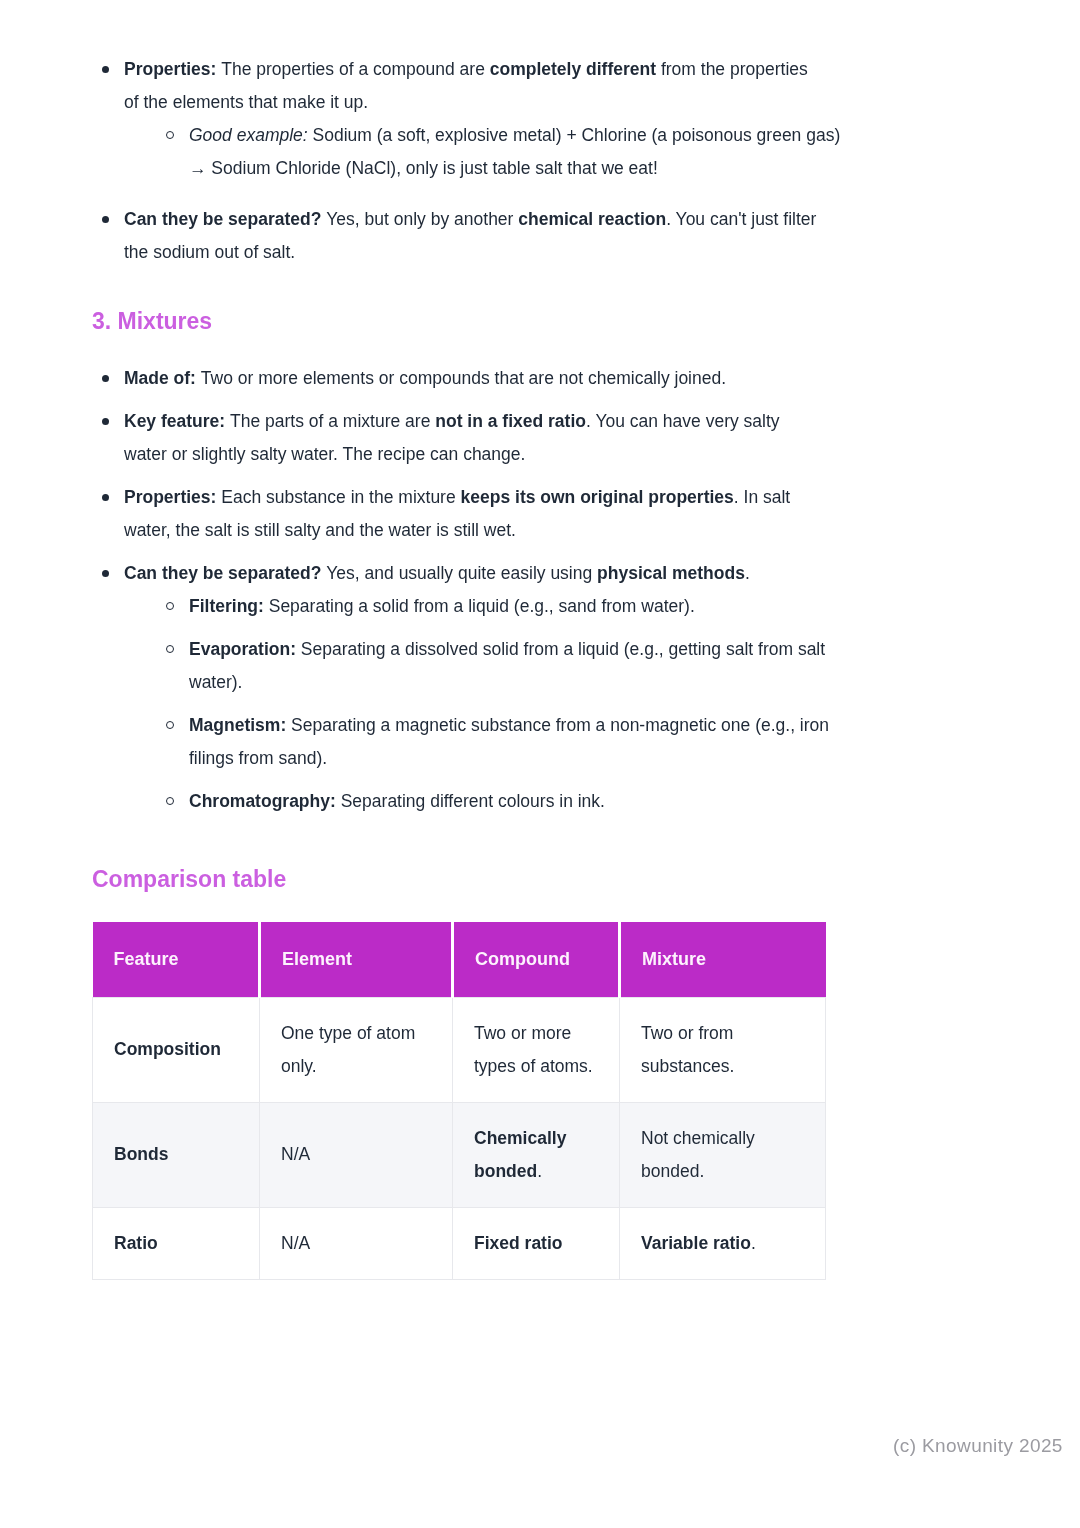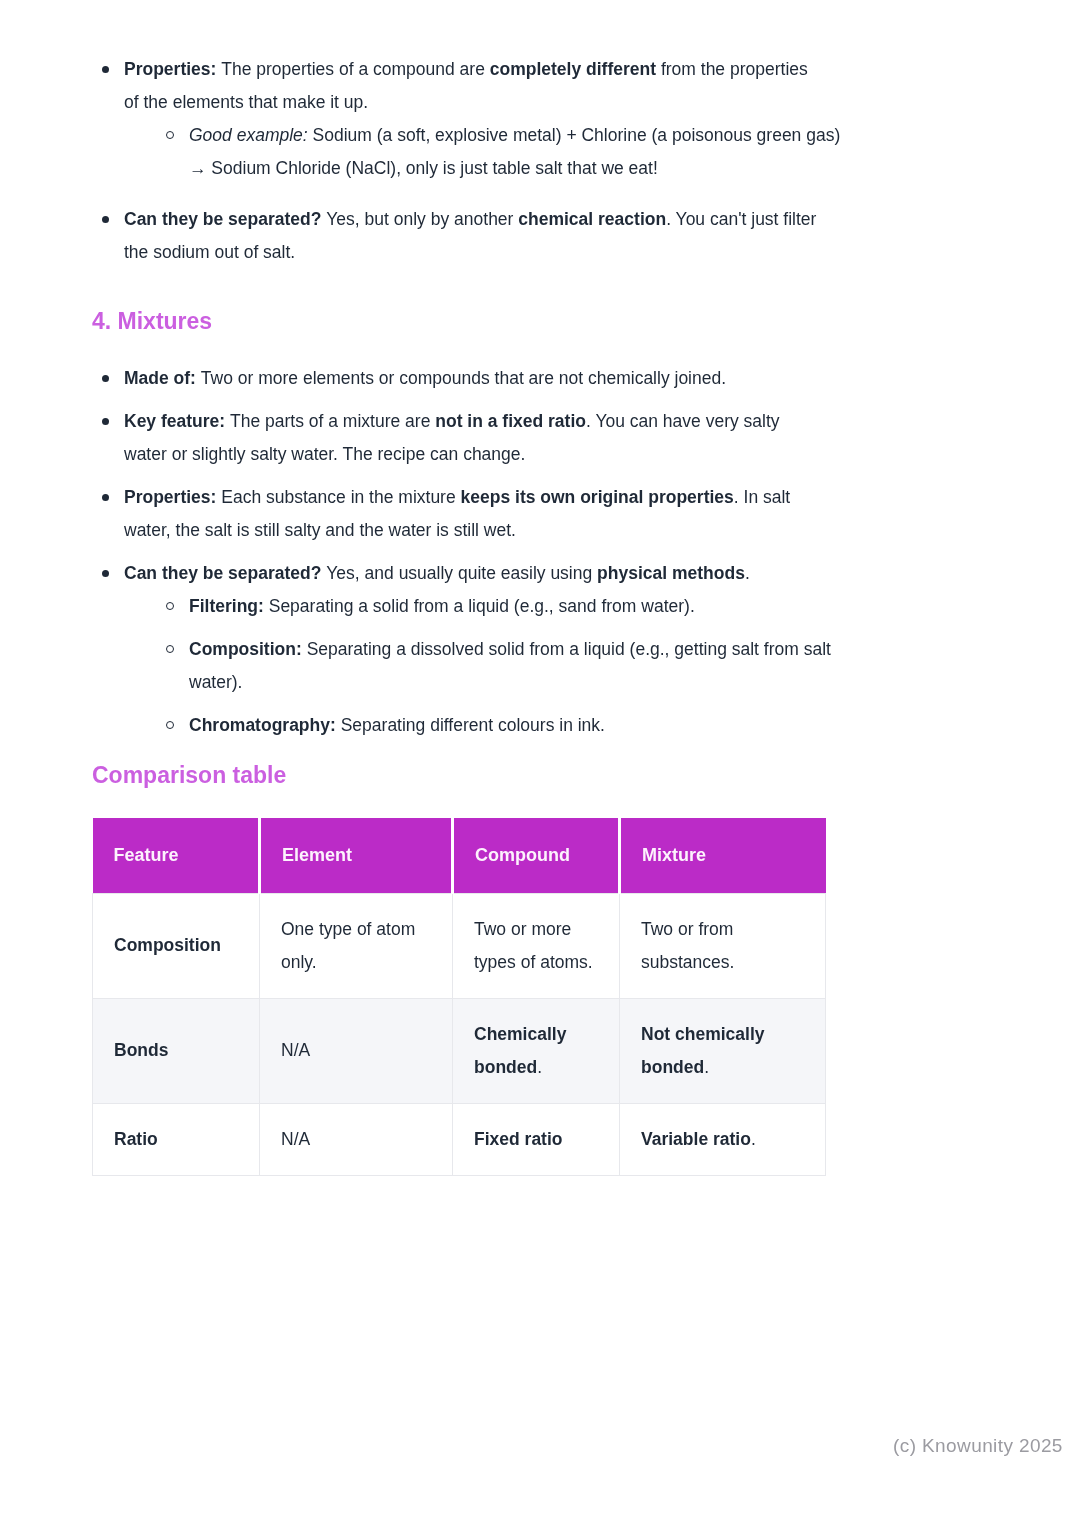--- a/index.html
+++ b/index.html
@@ -41,21 +41,21 @@
   }
   .ring{
     position:absolute;left:9px;top:12px;width:8px;height:8px;border-radius:50%;
     border:1.5px solid var(--body-text);background:transparent;
   }
   h2.section-heading{
     font-size:23px;line-height:27px;font-weight:700;color:var(--heading-accent);
     margin:0;
   }
   #mixtures-heading{margin-top:39px;margin-bottom:27px;}
-  #comparison-heading{margin-top:20px;margin-bottom:29px;}
+  #comparison-heading{margin-top:48px;margin-bottom:29px;}
   table.cmp-table{
     border-collapse:collapse;width:733px;table-layout:fixed;
   }
   table.cmp-table thead th{
     background:var(--table-header-bg);color:var(--table-header-text);
     font-size:18px;font-weight:700;text-align:left;
     height:75px;padding:0 21px;vertical-align:middle;
     border:none;border-right:3px solid #ffffff;
   }
   table.cmp-table thead th:last-child{border-right:none;}
@@ -95,21 +95,21 @@
             <div class="txt"><span style="font-style: italic;">Good example:</span><span> Sodium (a soft, explosive metal) + Chlorine (a poisonous green gas) → Sodium Chloride (NaCl), only is just table salt that we eat!</span></div>
           </li>
         </ul>
       </li>
       <li class="mt-18">
         <span class="dot"></span>
         <div class="txt"><span style="font-weight: 700;">Can they be separated? </span><span>Yes, but only by another </span><span style="font-weight: 700;">chemical reaction</span><span>. You can't just filter the sodium out of salt.</span></div>
       </li>
     </ul>
 
-    <h2 class="section-heading" id="mixtures-heading">4. Mixtures</h2>
+    <h2 class="section-heading" id="mixtures-heading">3. Mixtures</h2>
 
     <ul class="blist">
       <li class="mt-10">
         <span class="dot"></span>
         <div class="txt"><span style="font-weight: 700;">Made of: </span><span>Two or more elements or compounds that are not chemically joined.</span></div>
       </li>
       <li class="mt-10">
         <span class="dot"></span>
         <div class="txt"><span style="font-weight: 700;">Key feature: </span><span>The parts of a mixture are </span><span style="font-weight: 700;">not in a fixed ratio</span><span>. You can have very salty water or slightly salty water. The recipe can change.</span></div>
       </li>
@@ -120,21 +120,25 @@
       <li class="mt-10">
         <span class="dot"></span>
         <div class="txt"><span style="font-weight: 700;">Can they be separated? </span><span>Yes, and usually quite easily using </span><span style="font-weight: 700;">physical methods</span><span>.</span></div>
         <ul class="sub">
           <li>
             <span class="ring"></span>
             <div class="txt"><span style="font-weight: 700;">Filtering: </span><span>Separating a solid from a liquid (e.g., sand from water).</span></div>
           </li>
           <li class="mt-10">
             <span class="ring"></span>
-            <div class="txt"><span style="font-weight: 700;">Composition: </span><span>Separating a dissolved solid from a liquid (e.g., getting salt from salt water).</span></div>
+            <div class="txt"><span style="font-weight: 700;">Evaporation: </span><span>Separating a dissolved solid from a liquid (e.g., getting salt from salt water).</span></div>
+          </li>
+          <li class="mt-10">
+            <span class="ring"></span>
+            <div class="txt"><span style="font-weight: 700;">Magnetism: </span><span>Separating a magnetic substance from a non-magnetic one (e.g., iron filings from sand).</span></div>
           </li>
           <li class="mt-10">
             <span class="ring"></span>
             <div class="txt"><span style="font-weight: 700;">Chromatography: </span><span>Separating different colours in ink.</span></div>
           </li>
         </ul>
       </li>
     </ul>
 
     <h2 class="section-heading" id="comparison-heading">Comparison table</h2>
@@ -158,21 +162,21 @@
         <tr>
           <th scope="row">Composition</th>
           <td><span>One type of atom only.</span></td>
           <td><span>Two or more types of atoms.</span></td>
           <td><span>Two or from substances.</span></td>
         </tr>
         <tr class="shaded">
           <th scope="row">Bonds</th>
           <td><span>N/A</span></td>
           <td><span style="font-weight: 700;">Chemically bonded</span><span>.</span></td>
-          <td><span style="font-weight: 700;">Not chemically bonded</span><span>.</span></td>
+          <td><span style="font-weight: 400;">Not chemically bonded</span><span>.</span></td>
         </tr>
         <tr>
           <th scope="row">Ratio</th>
           <td><span>N/A</span></td>
           <td><span style="font-weight: 700;">Fixed ratio</span></td>
           <td><span style="font-weight: 700;">Variable ratio</span><span>.</span></td>
         </tr>
       </tbody>
     </table>
 

